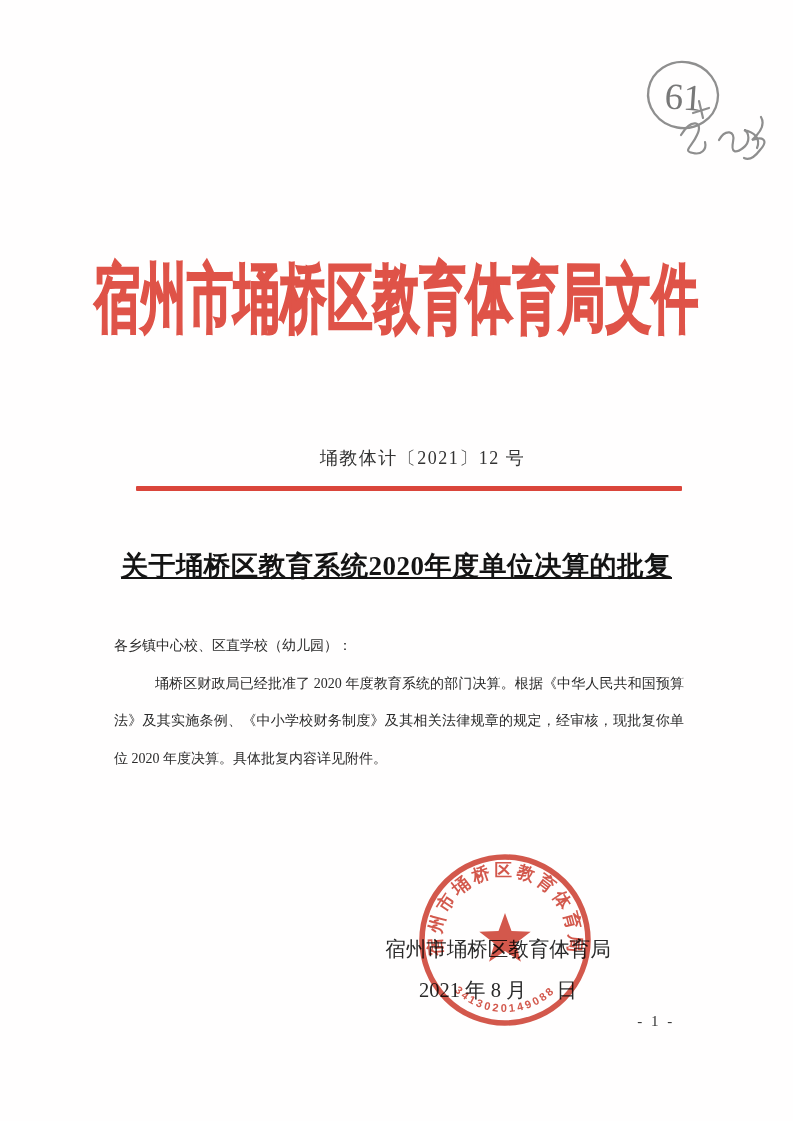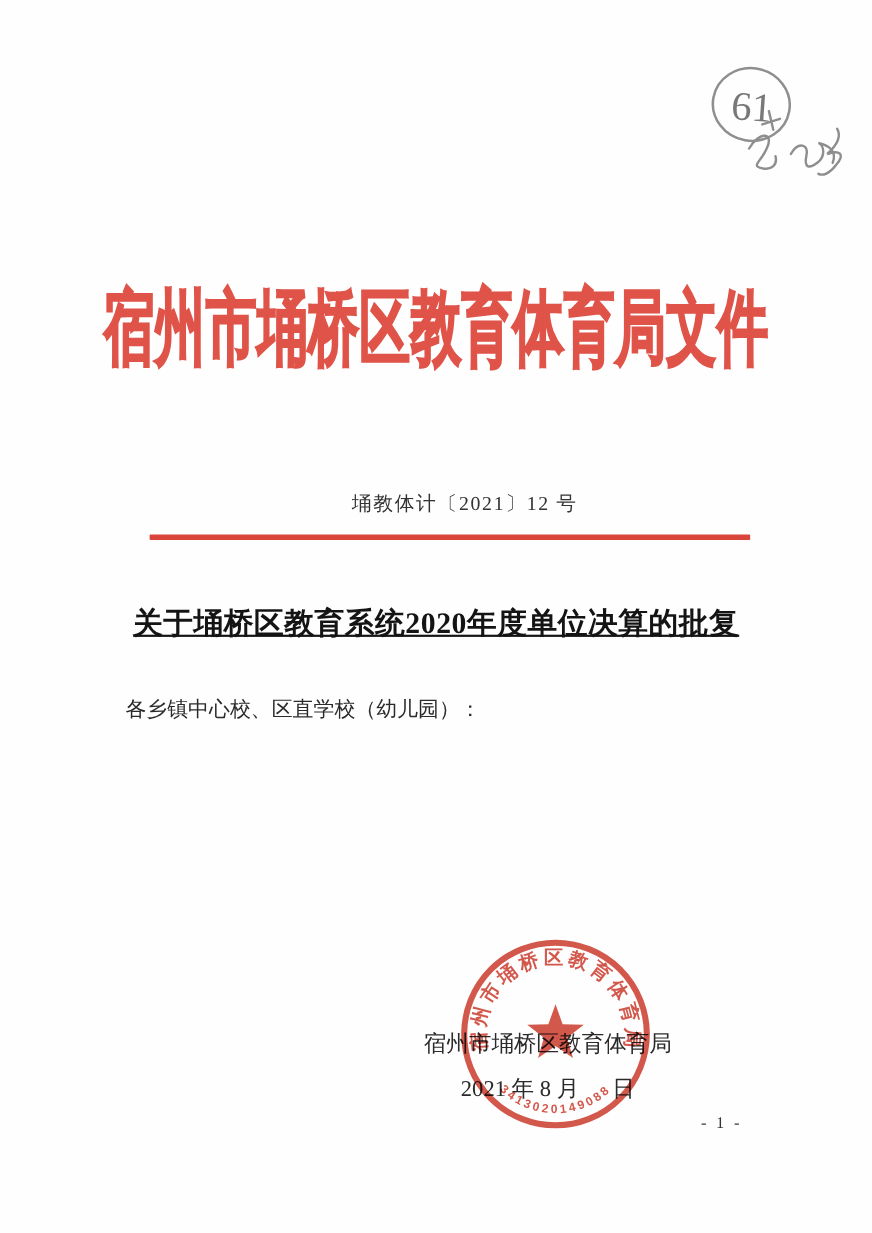--- a/index.html
+++ b/index.html
@@ -42,21 +42,21 @@
     text-align:center;
     font-size:27px;font-weight:bold;color:#141414;
     letter-spacing:0.5px;
     white-space:nowrap;
     text-decoration:underline;
   }
 
   
   .body-text{
     position:absolute;top:627px;left:114px;width:570px;
-    font-size:19px;line-height:37.7px;
+    font-size:14px;line-height:37.7px;
     text-align:justify;color:#2a2a2a;
   }
   .body-text p{margin:0;}
   .body-text p.indent{text-indent:41px;}
 
   .attachment{
     position:absolute;top:820px;left:114px;width:570px;
     font-size:20.5px;color:#2a2a2a;text-indent:41px;
   }
 
@@ -98,20 +98,21 @@
   </div>
 
   <div class="org-title">宿州市埇桥区教育体育局文件</div>
   <div class="doc-number">埇教体计〔2021〕12 号</div>
   <div class="red-rule"></div>
 
   <div class="doc-title">关于埇桥区教育系统2020年度单位决算的批复</div>
 
   <div class="body-text">
     <p>各乡镇中心校、区直学校（幼儿园）：</p>
+    <p class="indent">埇桥区财政局已经批准了 2020 年度教育系统的部门决算。根据《中华人民共和国预算法》及其实施条例、《中小学校财务制度》及其相关法律规章的规定，经审核，现批复你单位 2020 年度决算。具体批复内容详见附件。</p>
   </div>
 
 
   <div class="sig-block">
     <div>宿州市埇桥区教育体育局</div>
     <div><span>2021 年 8 月</span><span class="date-gap"></span><span>日</span></div>
   </div>
 
   <div class="seal">
     <svg width="200" height="180" viewBox="0 0 200 180">

